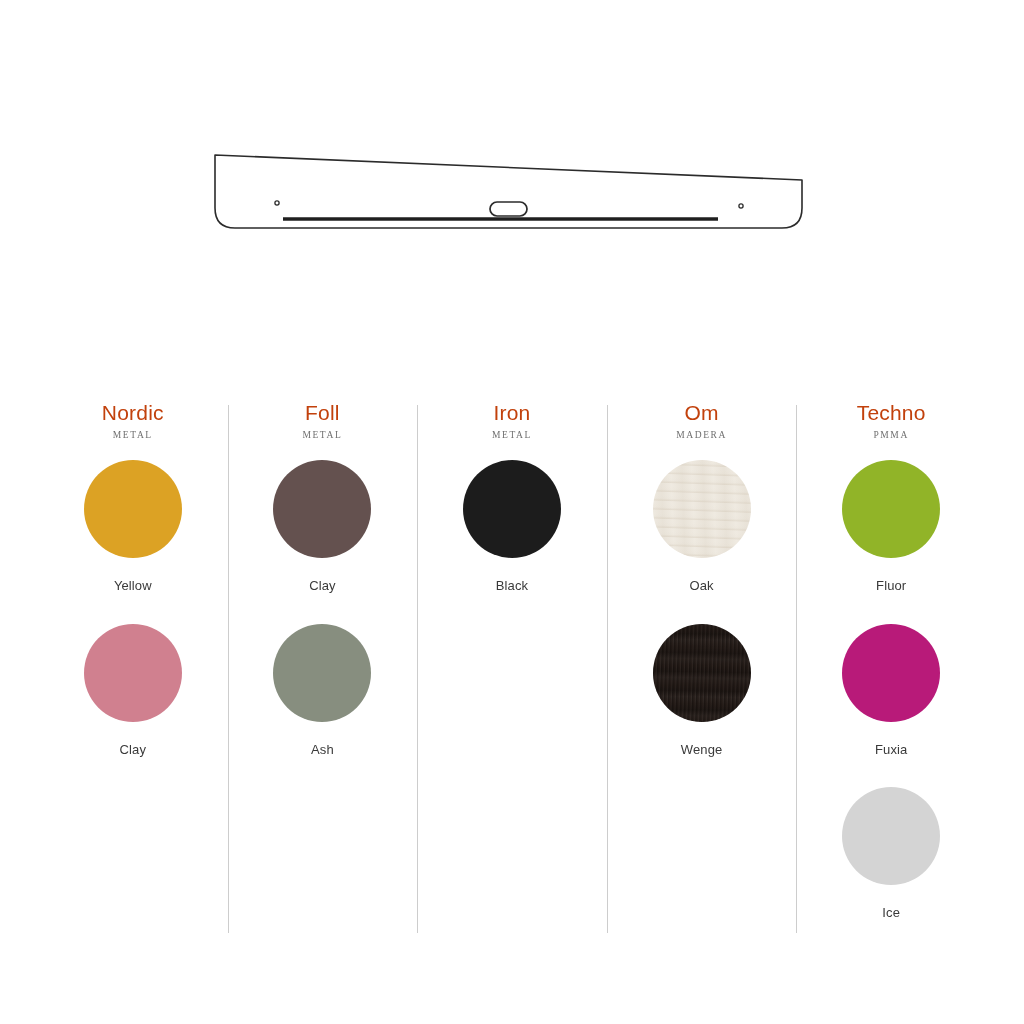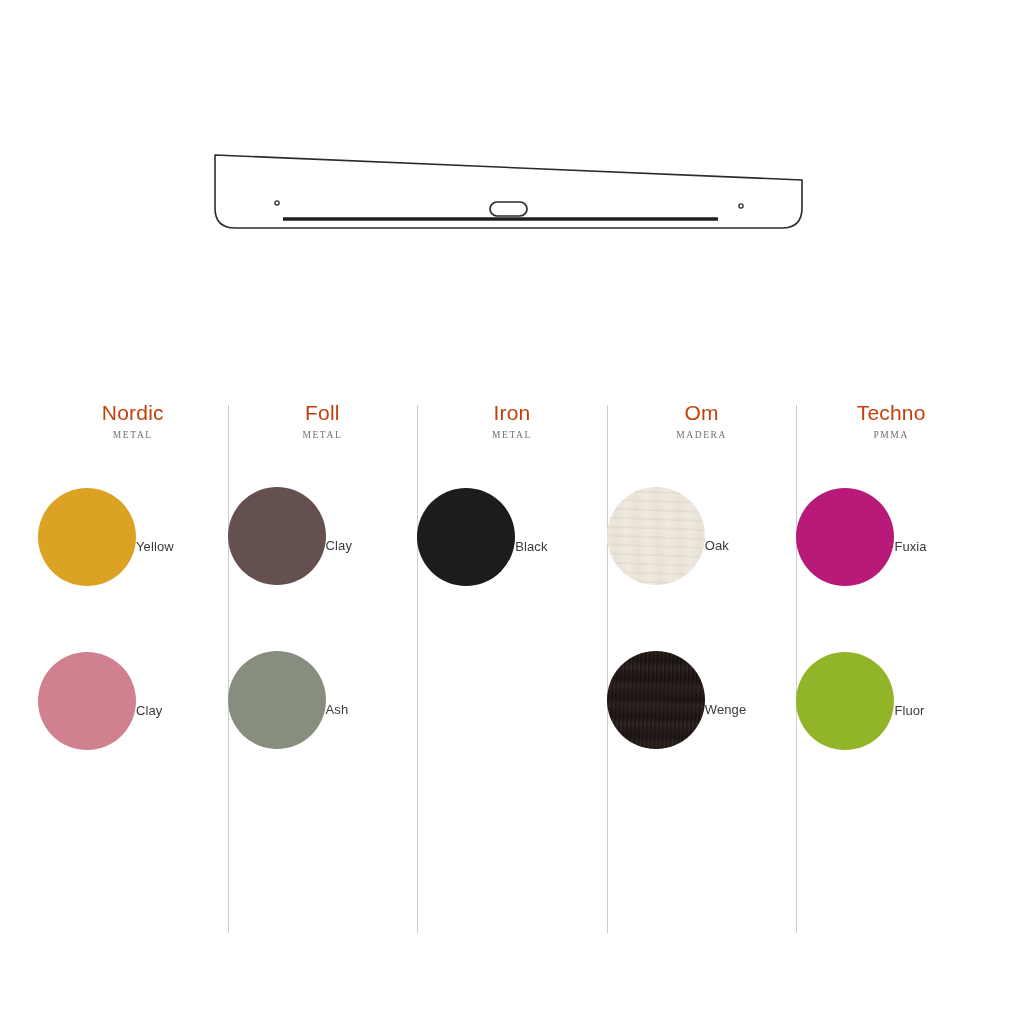--- a/index.html
+++ b/index.html
@@ -73,21 +73,21 @@
     color: #6f6f6f;
     line-height: 16px;
     margin-top: 1px;
     font-family: Liberation Serif, serif;
   }
 
   .swatch-slot {
     height: 164px;
     width: 100%;
     display: flex;
-    flex-direction: row;
+    flex-direction: column;
     align-items: center;
     justify-content: flex-start;
     padding-top: 11px;
     box-sizing: border-box;
     text-align: right;
   }
   .swatch-slot.empty { visibility: hidden; }
 
   .swatch-dot {
     width: 98px;
@@ -233,22 +233,26 @@
     <div class="swatch-slot empty"></div>
   </div>
 
   <div class="finish-column">
     <div class="col-divider"></div>
     <div class="finish-header">
       <div class="finish-title">Techno</div>
       <div class="finish-material">PMMA</div>
     </div>
     <div class="swatch-slot">
+      <div class="swatch-dot" style="background:#91B428;"></div>
+      <div class="swatch-label">Fluor</div>
+    </div>
+    <div class="swatch-slot">
       <div class="swatch-dot" style="background:#B81A79;"></div>
       <div class="swatch-label">Fuxia</div>
     </div>
     <div class="swatch-slot">
-      <div class="swatch-dot" style="background:#91B428;"></div>
-      <div class="swatch-label">Fluor</div>
+      <div class="swatch-dot" style="background:#D4D4D4;"></div>
+      <div class="swatch-label">Ice</div>
     </div>
   </div>
 
 </div>
 
 </body></html>

